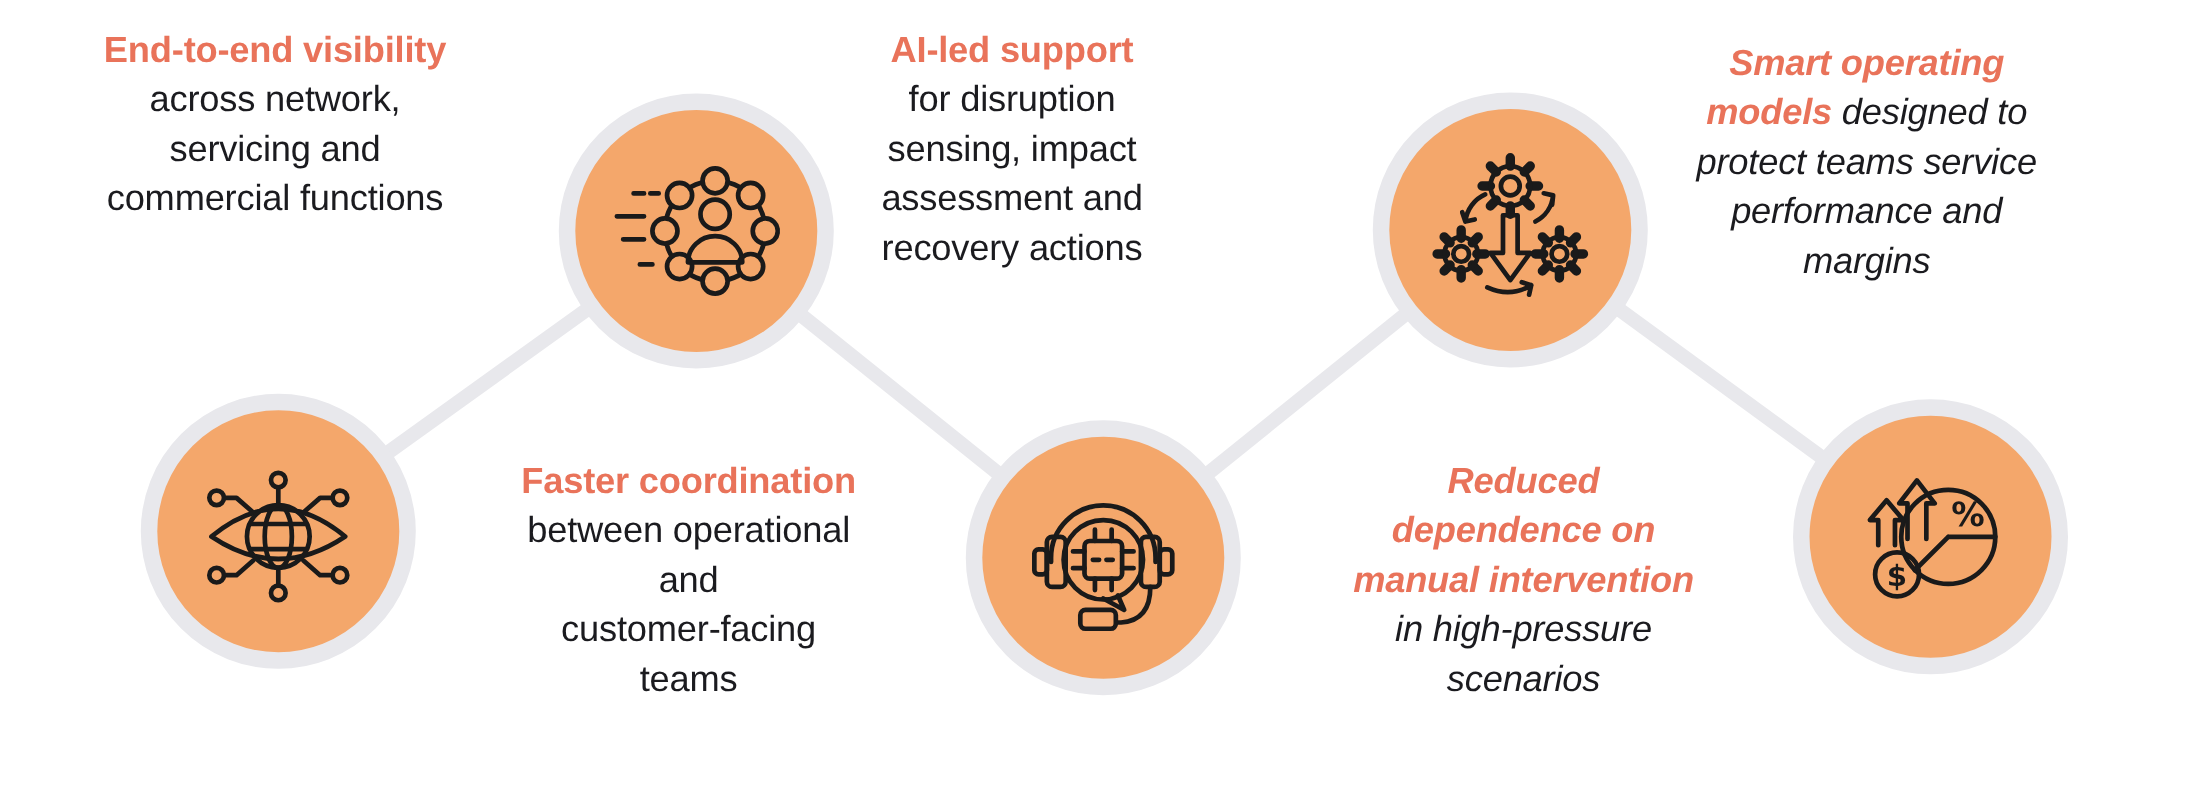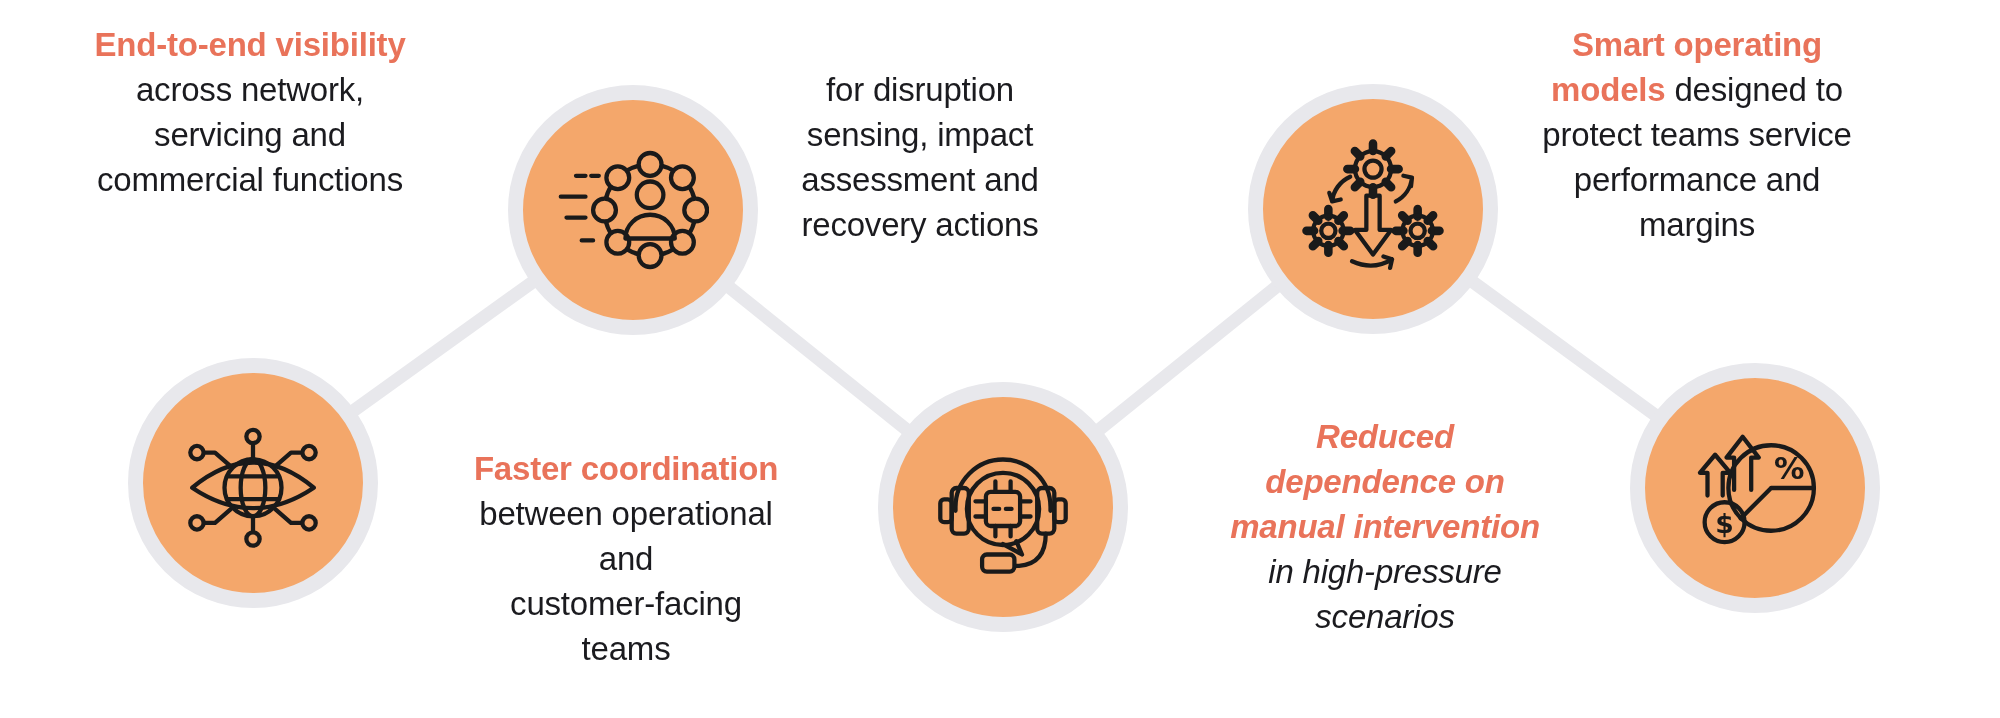--- a/index.html
+++ b/index.html
@@ -114,33 +114,33 @@
     <circle class="ic" cx="48" cy="116" r="21"></circle>
     <text class="glyph" x="48" y="127" font-size="28">$</text>
   </svg>
 </div>
 
 <div class="block" style="left:20px;top:22px;"><span class="accent">End-to-end visibility</span><span class="plain">
 across network,
 servicing and
 commercial functions</span></div>
 
-<div class="block" style="left:690px;top:22px;"><span class="plain">
+<div class="block" style="left:690px;top:22px;"><span class="accent">AI-led support</span><span class="plain">
 for disruption
 sensing, impact
 assessment and
 recovery actions</span></div>
 
-<div class="block" style="left:1467px;top:22px;"><span class="accent">Smart operating
+<div class="block" style="left:1467px;top:34px;font-style:italic;"><span class="accent">Smart operating
 models </span><span class="plain">designed to
 protect teams service
 performance and
 margins</span></div>
 
-<div class="block" style="left:396px;top:414px;margin-top:32px;"><span class="accent">Faster coordination</span><span class="plain">
+<div class="block" style="left:396px;top:414px;"><span class="accent">Faster coordination</span><span class="plain">
 between operational
 and
 customer-facing
 teams</span></div>
 
 <div class="block" style="left:1155px;top:414px;font-style:italic;"><span class="accent">Reduced
 dependence on
 manual intervention</span><span class="plain">
 in high-pressure
 scenarios</span></div>

